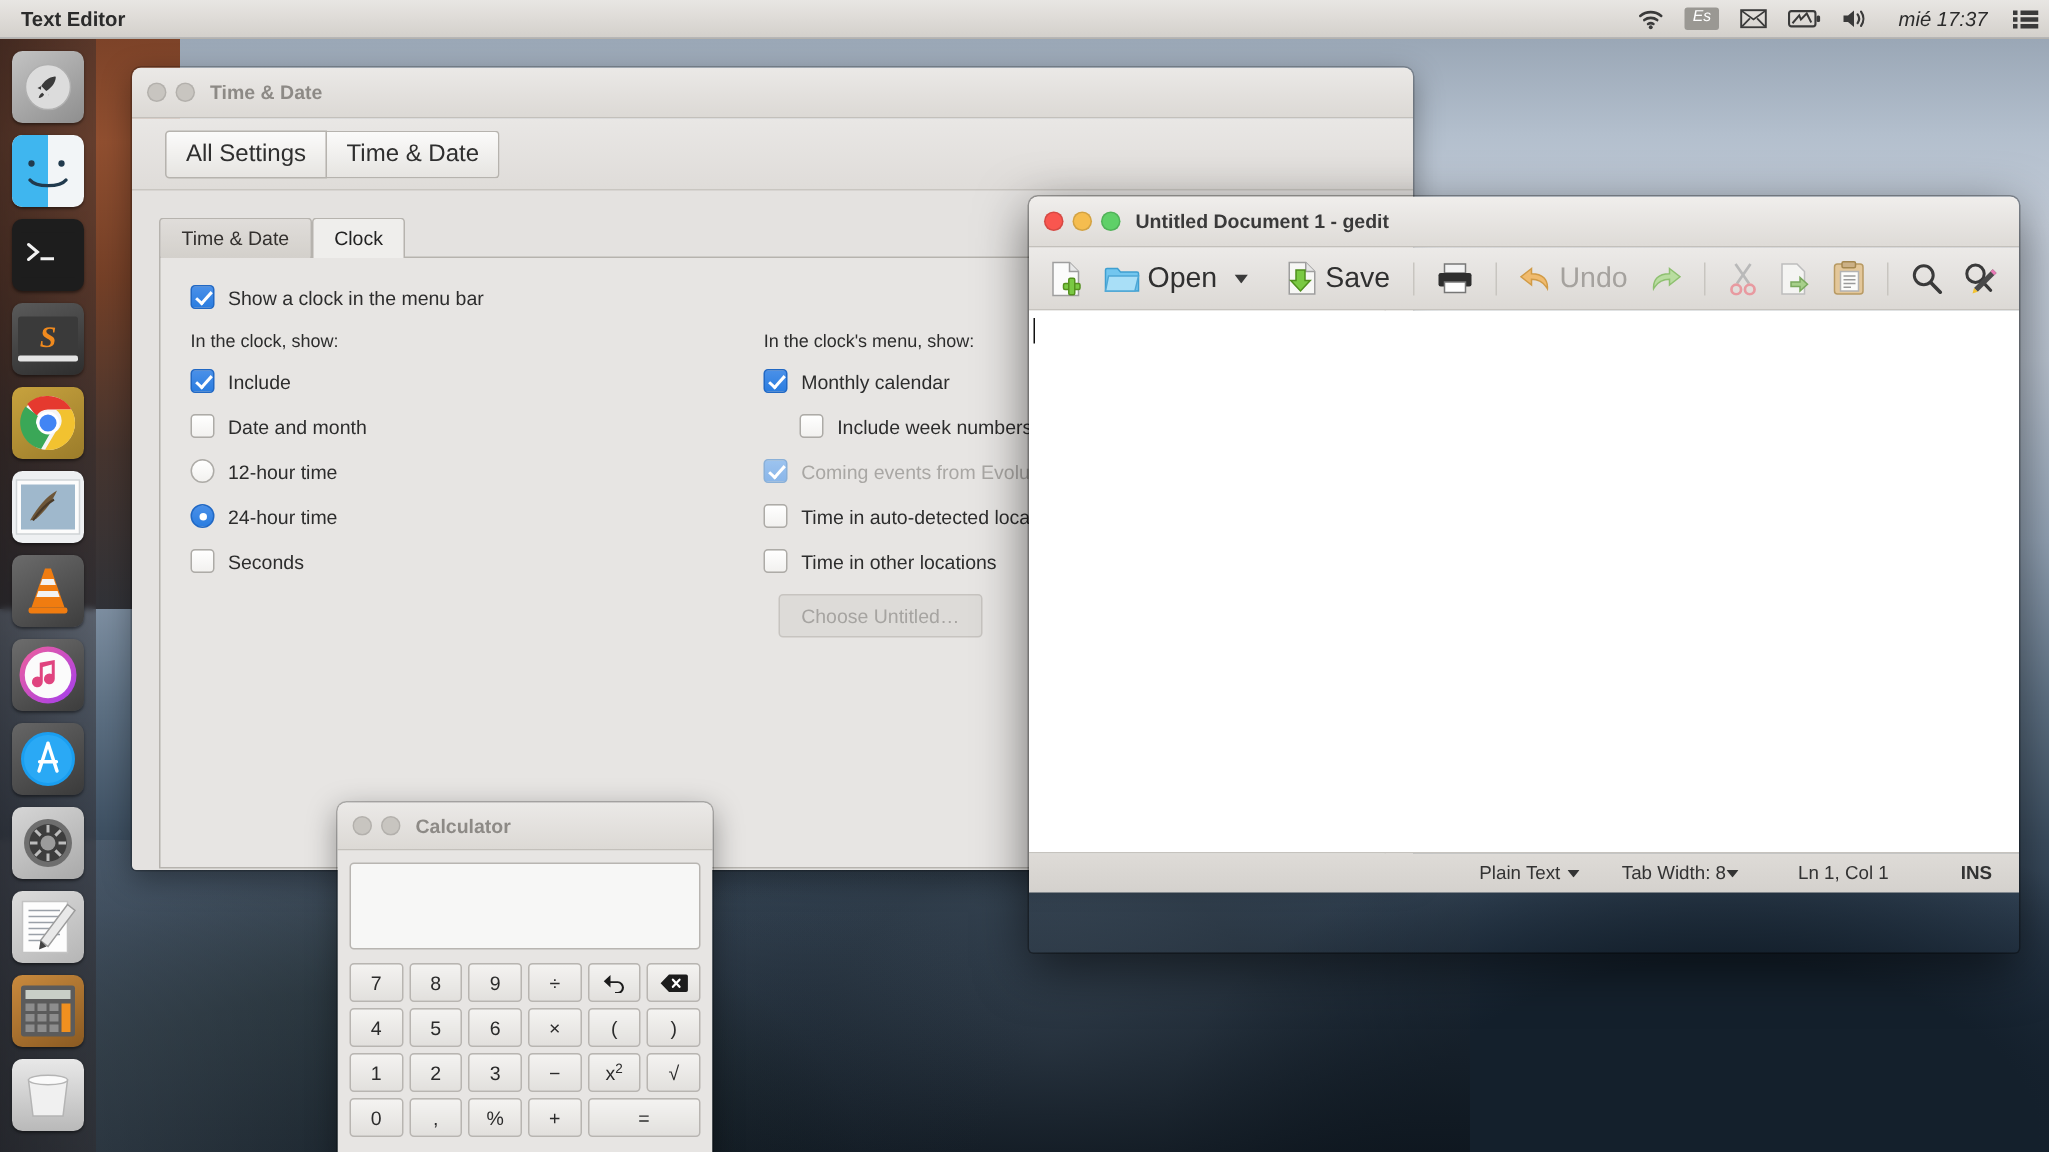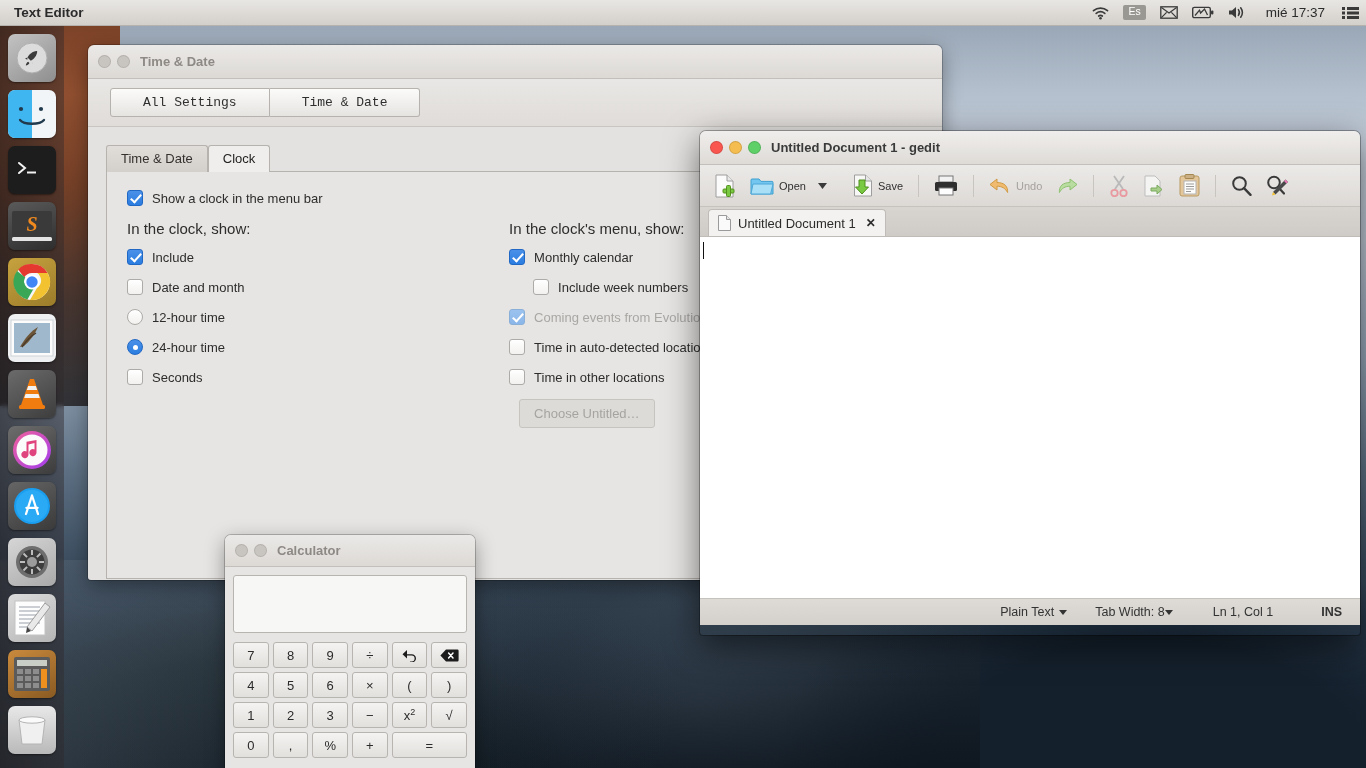--- a/index.html
+++ b/index.html
@@ -49,21 +49,21 @@
   #menubar {
     position: absolute; left: 0; top: 0; width: 1366px; height: 26px;
     background: linear-gradient(to bottom, #e8e6e3 0%, #dedbd7 50%, #d3d0cb 100%);
     border-bottom: 1px solid #b5b2ad;
     display: flex; align-items: center;
     color: #2e2e2e;
   }
   #menubar .app-title {
     font-weight: bold; font-size: 13.5px; margin-left: 14px; color: #2b2b2b;
   }
-  #tray { margin-left: auto; display: flex; align-items: center; height: 22px; }
+  #tray { margin-left: auto; display: flex; align-items: center; height: 22px; font-style: italic; }
   #tray > * { margin: 0 7px; display: flex; align-items: center; }
   .tray-clock { font-size: 13.5px; color: #2b2b2b; margin: 0 10px 0 14px !important; }
   .kbd-ind {
     background: #9a9893; color: #fff; font-size: 10.5px;
     padding: 1px 5px 2px; border-radius: 2px; line-height: 1.1;
   }
 
   
   #launcher {
     position: absolute; left: 0; top: 26px; width: 64px; height: 742px;
@@ -104,42 +104,42 @@
   
   #timedate { left: 88px; top: 45px; width: 854px; height: 535px; }
   #timedate .body { background: #e4e2e0; height: 501px; position: relative; }
   .td-toolbar {
     height: 48px; display: flex; align-items: center; padding-left: 22px;
     background: linear-gradient(to bottom, #e9e7e5, #dfdcd9);
     border-bottom: 1px solid #c9c6c1;
   }
   .seg { display: flex; }
   .seg button {
-    font-family: Liberation Mono, monospace; font-size: 13px; color: #2f2f2f;
+    font-family: Liberation Sans, sans-serif; font-size: 16px; color: #2f2f2f;
     background: linear-gradient(to bottom, #fbfbfa, #e6e4e1);
-    border: 1px solid #b6b3ae; padding: 6px 32px; cursor: default;
+    border: 1px solid #b6b3ae; padding: 6px 13px; cursor: default;
   }
   .seg button:first-child { border-radius: 3px 0 0 3px; }
   .seg button:last-child { border-radius: 0 3px 3px 0; border-left: none; }
 
   .nb { padding: 18px 0 0 18px; }
   .nb-tabs { display: flex; position: relative; z-index: 2; }
   .nb-tab {
     font-size: 13px; color: #33302e; padding: 5px 14px 6px;
     border: 1px solid #b6b3ae; border-bottom: none;
     background: linear-gradient(to bottom, #e0ddda, #d3d0cb);
     border-radius: 3px 3px 0 0; cursor: default;
   }
   .nb-tab.active { background: #efeeec; color: #222; }
   .nb-page {
     margin-top: -1px; border: 1px solid #b6b3ae; background: #e7e5e3;
     height: 408px; width: 818px; padding: 18px 20px; position: relative;
   }
 
-  .col-head { font-size: 15px; color: #2d2d2d; margin: 0 0 12px; }
+  .col-head { font-size: 12px; color: #2d2d2d; margin: 0 0 12px; }
   .row { display: flex; align-items: center; margin-bottom: 14px; }
   .row.indent { margin-left: 24px; }
   .row label { font-size: 13px; color: #2d2d2d; margin-left: 9px; }
   .row.disabled label { color: #a9a7a4; }
 
   .cbx {
     width: 16px; height: 16px; border-radius: 3px;
     border: 1px solid #adaba7; background: linear-gradient(to bottom,#fff,#f2f1ef);
     position: relative; flex: none;
   }
@@ -163,29 +163,29 @@
     width: 5px; height: 5px; border-radius: 50%; background: #fff;
   }
 
   .btn-disabled {
     font-size: 13px; color: #a6a4a1; background: #dddbd8;
     border: 1px solid #c7c4c0; border-radius: 3px; padding: 6px 14px;
     cursor: default;
   }
 
   
-  #gedit { left: 700px; top: 131px; width: 660px; height: 504px; text-align: center; }
+  #gedit { left: 686px; top: 131px; width: 660px; height: 504px; text-align: center; }
   .ge-toolbar {
     height: 42px; display: flex; align-items: center; gap: 2px; padding: 0 8px;
     background: linear-gradient(to bottom, #eceae8, #dcd9d5);
     border-bottom: 1px solid #c6c3be;
   }
   .tb-item {
     display: flex; align-items: center; gap: 5px; padding: 4px 6px;
-    border-radius: 3px; font-size: 11px; color: #303030; cursor: default;
+    border-radius: 3px; font-size: 19px; color: #303030; cursor: default;
   }
   .tb-item.dim { color: #a5a29e; }
   .tb-sep { width: 1px; height: 22px; background: #c8c5c0; margin: 0 7px; }
   .ge-tabbar {
     height: 30px; background: linear-gradient(to bottom,#d8d5d1,#cfccc8);
     border-bottom: 1px solid #bfbcb7; display: flex; align-items: flex-end; padding-left: 8px;
   }
   .ge-tab {
     display: flex; align-items: center; gap: 7px; height: 27px; padding: 0 9px;
     background: #f3f2f0; border: 1px solid #bfbcb7; border-bottom: none;
@@ -693,32 +693,20 @@
           <circle cx="8" cy="7.5" r="5.8" fill="none" stroke="#3a3a3a" stroke-width="2"></circle>
           <path d="M12 12 18 18.5" stroke="#3a3a3a" stroke-width="2.2" stroke-linecap="round"></path>
           <path d="M19.5 4.5 22 7 9.5 19.5 7 17z" fill="#4a4a4a"></path>
           <path d="M19.5 4.5 22 7l-1.5 1.5L18 6z" fill="#e87ab5"></path>
           <path d="M7 17l-1 3.6 3.5-1.1z" fill="#f2c230"></path>
         </svg>
       </span>
     </div>
   </div>
 
-  <div class="ge-tabbar">
-    <div class="ge-tab">
-      <span>
-        <svg width="13" height="16" viewBox="0 0 13 16">
-          <path d="M0.5 0.5h8l4 4v11h-12z" fill="#fafafa" stroke="#9a9a9a"></path>
-          <path d="M8.5 0.5v4h4" fill="#e6e6e6" stroke="#9a9a9a"></path>
-        </svg>
-      </span>
-      <span>Untitled Document 1</span>
-      <span style="font-weight:bold;font-size:12px;margin-left:3px">✕</span>
-    </div>
-  </div>
 
   <div class="ge-text">
     <span class="caret"></span>
     <span style="position:absolute;left:5px;top:4px;font-family:'Liberation Mono',monospace;font-size:13px"></span>
   </div>
 
   <div class="ge-status">
     <div style="margin-left:auto;display:flex;align-items:center;gap:5px;cursor:default">
       <span>Plain Text</span>
       <span>

